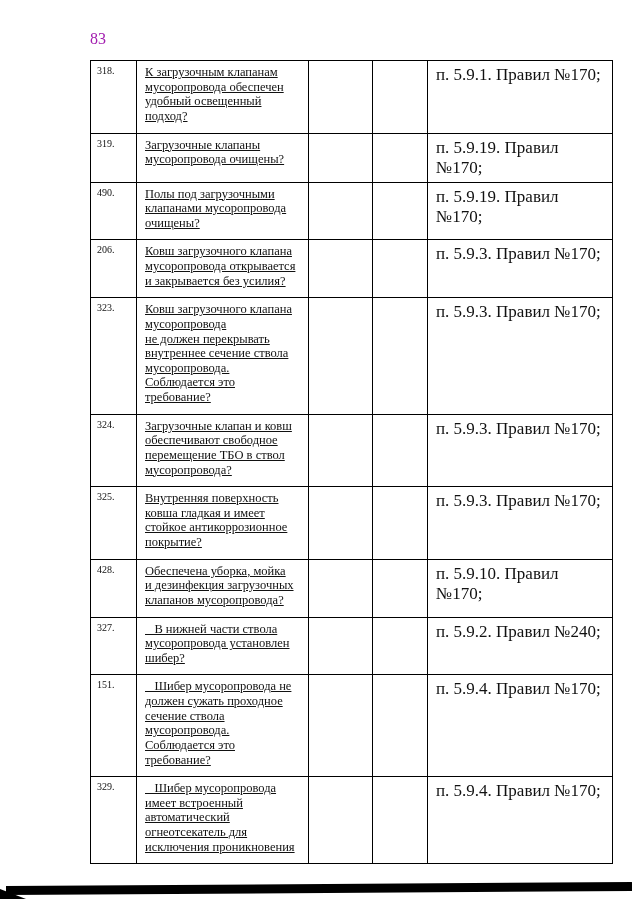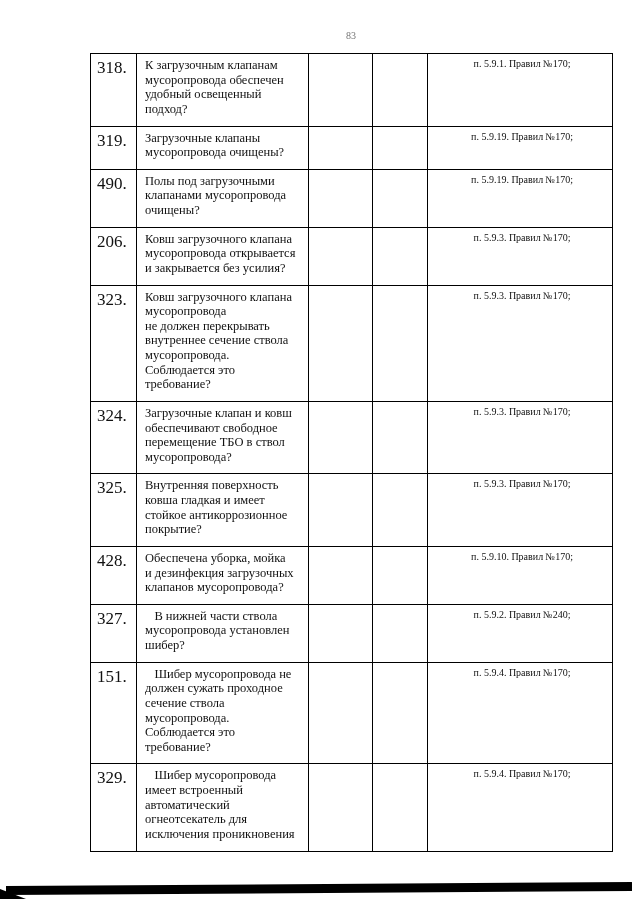--- a/index.html
+++ b/index.html
@@ -11,52 +11,52 @@
   .page {
     position: relative;
     width: 640px;
     height: 905px;
     background: #ffffff;
     overflow: hidden;
   }
   .page-number {
     width: 522px;
     margin: 30px 0 12px 90px;
-    text-align: center;
-    font-size: 10px;
-    color: #737373;
+    text-align: left;
+    font-size: 16px;
+    color: #a21caf;
   }
   table.checklist {
     border-collapse: collapse;
     table-layout: fixed;
     width: 522px;
     margin: 0 0 0 90px;
   }
   table.checklist td {
     border: 1px solid #000;
     vertical-align: top;
     color: #111;
   }
   td.c-num {
-    font-size: 17px;
+    font-size: 10px;
     padding: 4px 2px 4px 6px;
   }
   td.c-q {
     font-size: 12.5px;
     line-height: 1.17;
     padding: 4px 3px 9px 8px;
     white-space: pre-line;
+    text-decoration: underline;
   }
   td.c-mid, td.c-mid2 {
     padding: 2px;
   }
   td.c-ref {
-    font-size: 10px;
+    font-size: 17px;
     padding: 4px 4px 4px 8px;
-    text-align: center;
   }
   .scan-bar {
     position: absolute;
     left: 6px;
     top: 884px;
     width: 626px;
     height: 9px;
     background: #000;
     transform: rotate(-0.35deg);
   }

